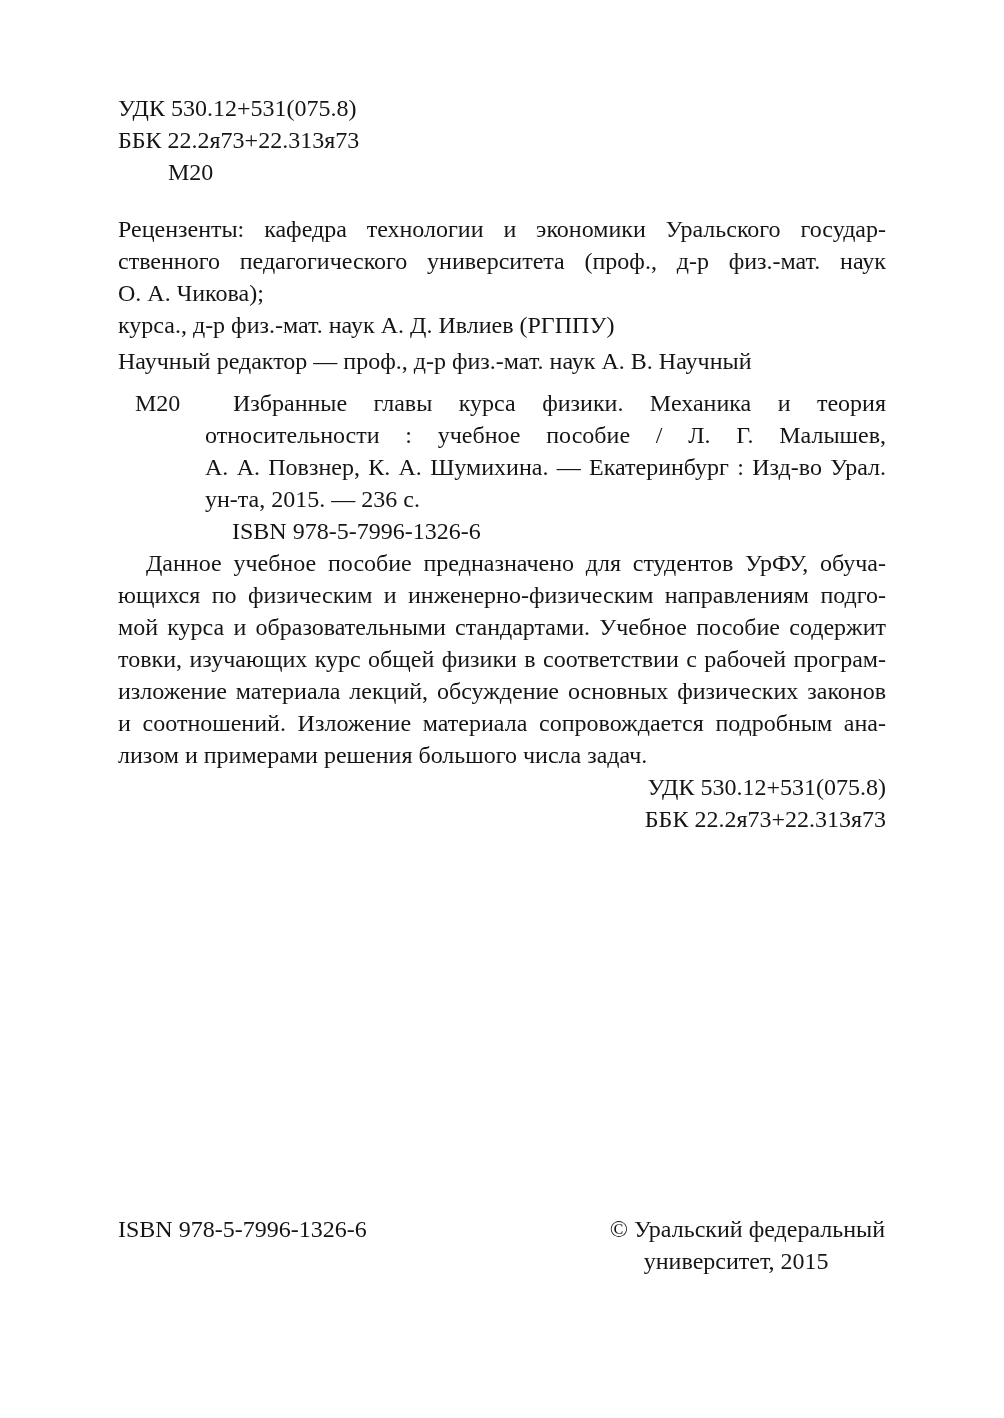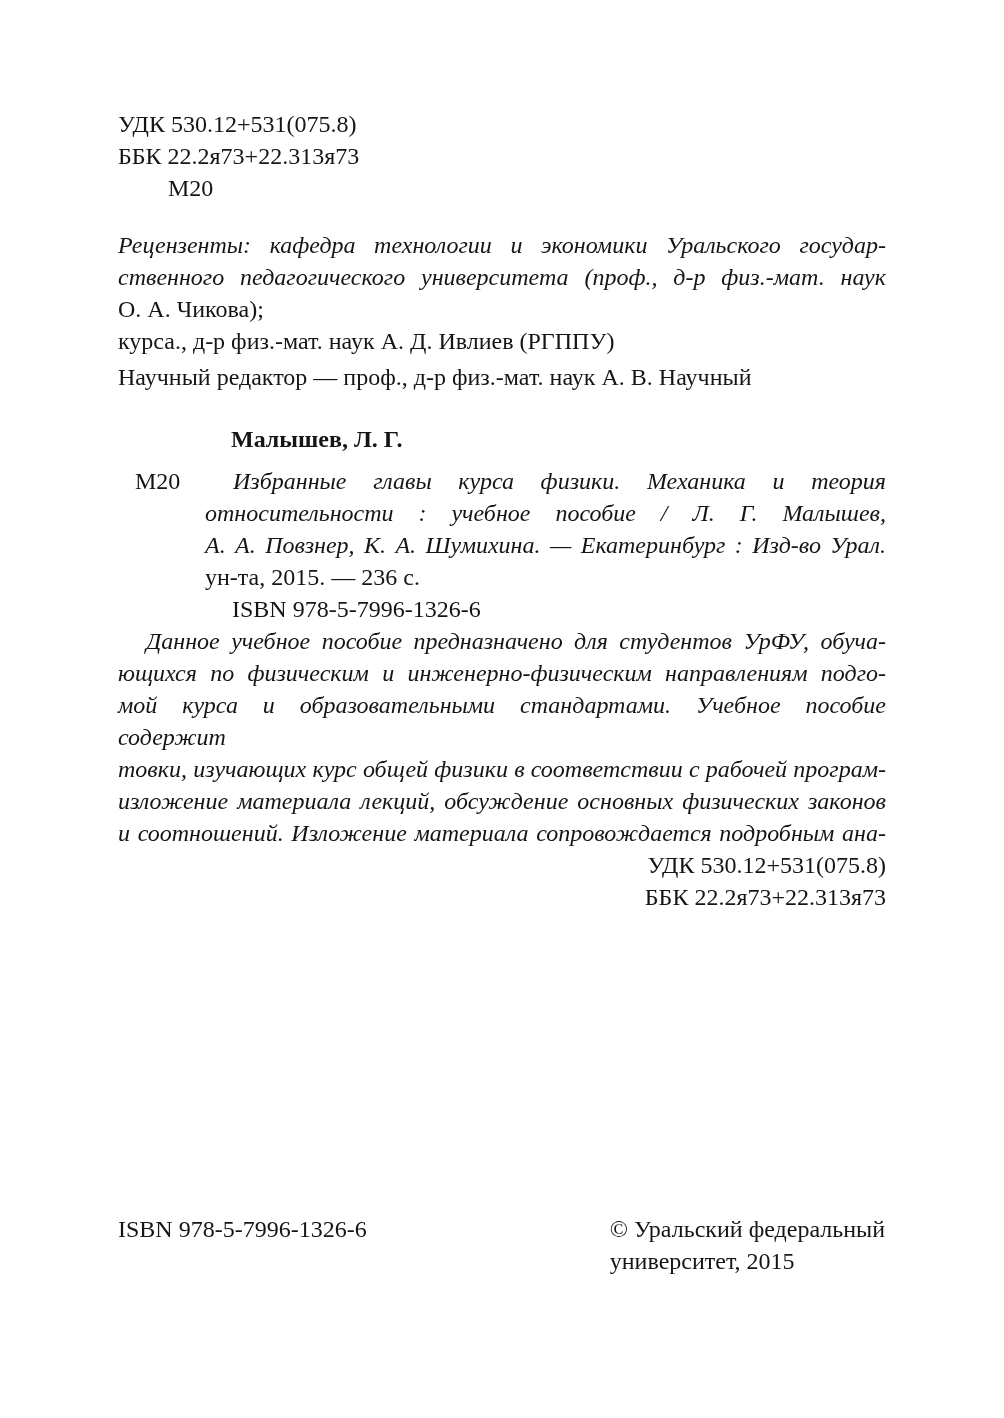--- a/index.html
+++ b/index.html
@@ -15,30 +15,29 @@
     background: #ffffff;
     color: #151515;
     font-family: "Liberation Serif", "DejaVu Serif", serif;
     font-size: 24px;
     line-height: 32px;
     overflow: hidden;
   }
   .content {
     position: absolute;
     left: 118px;
-    top: 108px;
+    top: 92px;
     width: 768px;
   }
   .line { white-space: nowrap; }
   .jline {
     text-align: justify;
     text-align-last: justify;
     text-justify: inter-word;
     white-space: normal;
-    font-style: italic;
   }
   .italic { }
 
   .top-codes .m20 { margin-left: 50px; }
 
   .reviewers { margin-top: 25px; }
   .editor-line { margin-top: 4px; }
 
   .author-heading {
     margin-top: 30px;
@@ -59,21 +58,21 @@
 
   .footer-row {
     position: absolute;
     left: 118px;
     top: 1213px;
     width: 767px;
     display: flex;
     justify-content: space-between;
     align-items: flex-start;
   }
-  .copyright .second-line { }
+  .copyright .second-line { margin-left: 34px; }
 </style>
 </head>
 <body>
 
 <div class="page">
   <div class="content">
 
     <div class="top-codes">
       <div class="line">УДК 530.12+531(075.8)</div>
       <div class="line">ББК 22.2я73+22.313я73</div>
@@ -82,40 +81,40 @@
 
     <div class="reviewers">
       <div class="jline">Рецензенты: кафедра технологии и экономики Уральского государ-</div>
       <div class="jline">ственного педагогического университета (проф., д-р физ.-мат. наук</div>
       <div class="line"><span class="italic">О. А. Чикова</span><span>);</span></div>
       <div class="line"><span>курса., д-р физ.-мат. наук </span><span class="italic">А. Д. Ивлиев</span><span> (РГППУ)</span></div>
     </div>
 
     <div class="editor-line line"><span>Научный редактор — проф., д-р физ.-мат. наук </span><span class="italic">А. В. Научный</span></div>
 
-    <div class="author-heading line">Малышев, Л. Г.</div>
 
     <div class="catalog">
       <div class="catalog-code">М20</div>
       <div class="catalog-text">
         <div class="jline first">Избранные главы курса физики. Механика и теория</div>
         <div class="jline">относительности : учебное пособие / Л. Г. Малышев,</div>
         <div class="jline">А. А. Повзнер, К. А. Шумихина. — Екатеринбург : Изд-во Урал.</div>
         <div class="line">ун-та, 2015. — 236 с.</div>
         <div class="line catalog-isbn">ISBN 978-5-7996-1326-6</div>
       </div>
     </div>
 
     <div class="annotation">
       <div class="jline first">Данное учебное пособие предназначено для студентов УрФУ, обуча-</div>
       <div class="jline">ющихся по физическим и инженерно-физическим направлениям подго-</div>
       <div class="jline">мой курса и образовательными стандартами. Учебное пособие содержит</div>
       <div class="jline">товки, изучающих курс общей физики в соответствии с рабочей програм-</div>
       <div class="jline">изложение материала лекций, обсуждение основных физических законов</div>
       <div class="jline">и соотношений. Изложение материала сопровождается подробным ана-</div>
+      <div class="line">лизом и примерами решения большого числа задач.</div>
     </div>
 
     <div class="codes-right">
       <div class="line">УДК 530.12+531(075.8)</div>
       <div class="line">ББК 22.2я73+22.313я73</div>
     </div>
 
   </div>
 
   <div class="footer-row">

